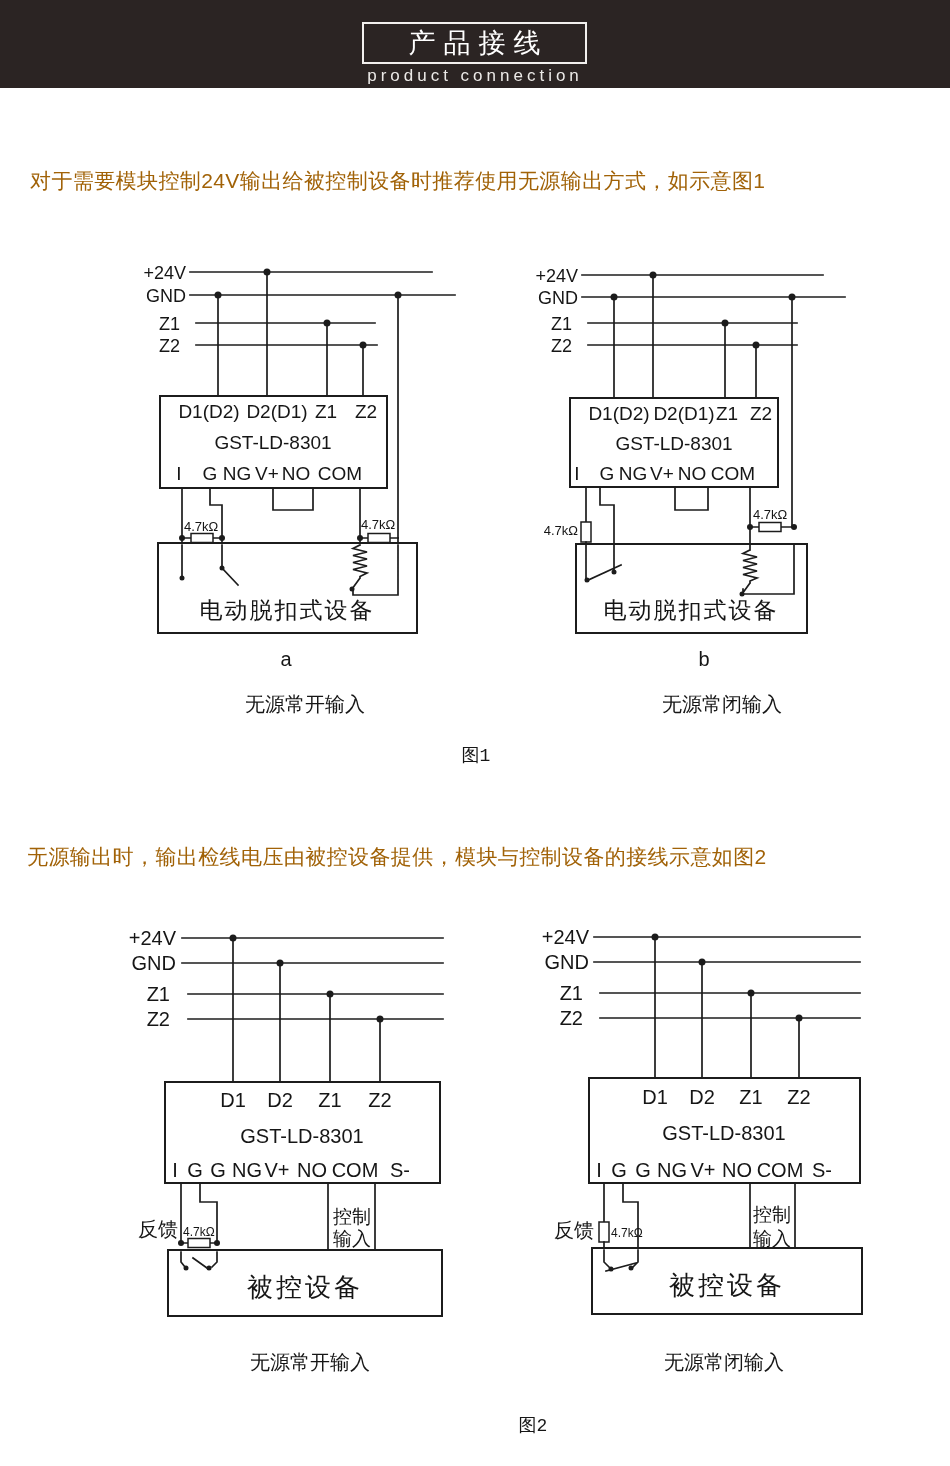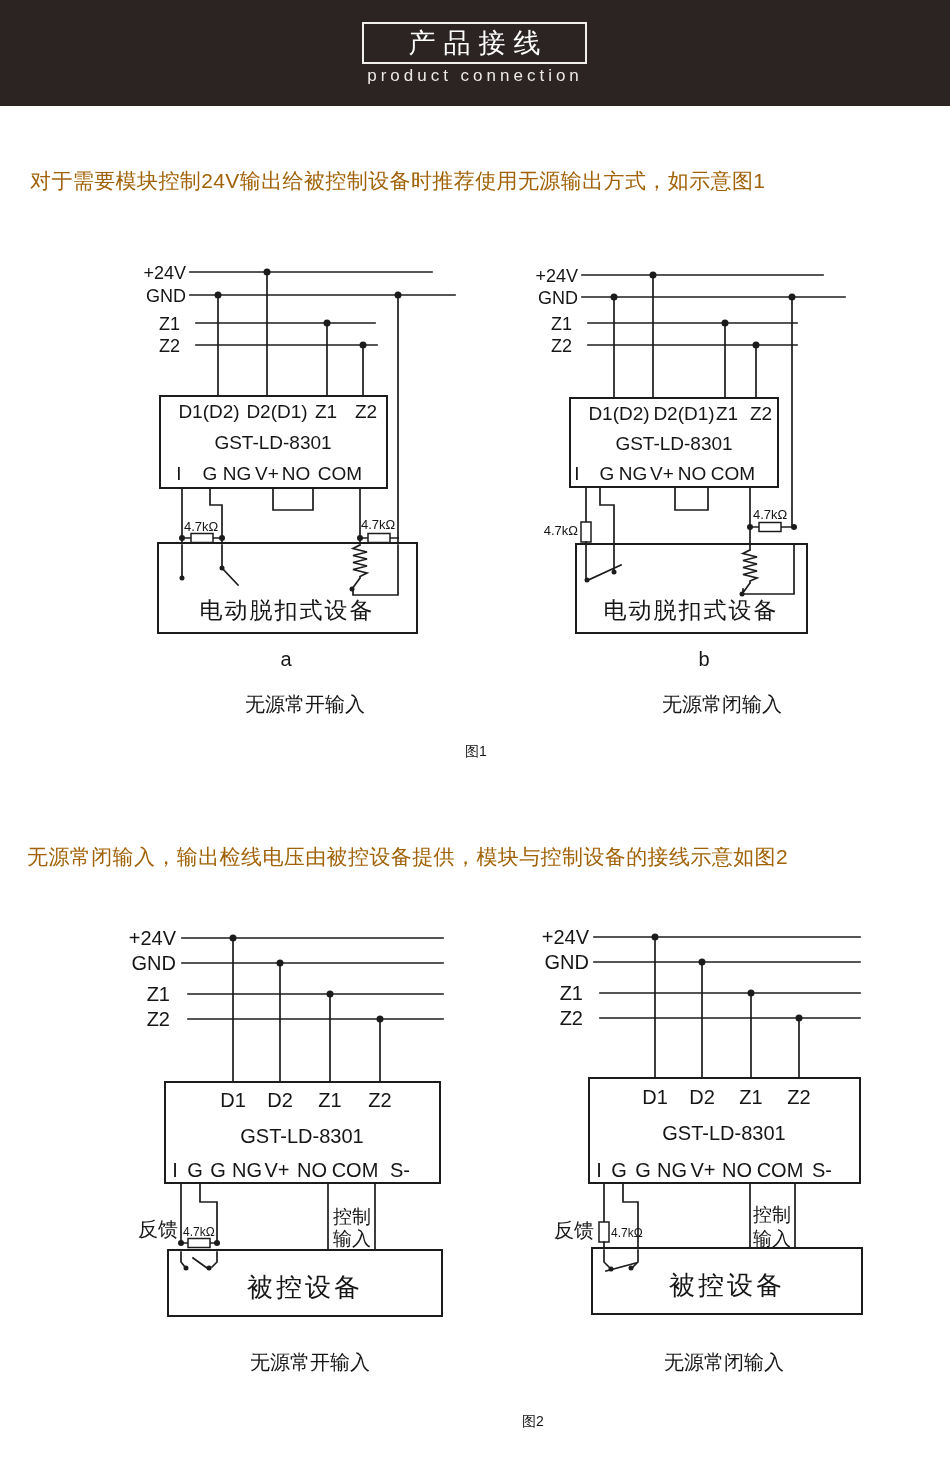--- a/index.html
+++ b/index.html
@@ -1,36 +1,36 @@
 <!DOCTYPE html>
 <html lang="zh"><head>
 <meta charset="utf-8">
 <style>
   html,body{margin:0;padding:0;}
   body{width:950px;height:1466px;background:#ffffff;position:relative;overflow:hidden;
        font-family:"Liberation Sans","DejaVu Sans",sans-serif;color:#141414;}
   .page{position:absolute;inset:0;}
   
-  .hdr{position:absolute;left:0;top:0;width:950px;height:106px;background:#2b2423;}
+  .hdr{position:absolute;left:0;top:0;width:950px;height:88px;background:#2b2423;}
   .hdr-box{position:absolute;left:362px;top:22px;width:221px;height:38px;
            border:2px solid #f2f0ee;display:flex;align-items:center;justify-content:center;}
   .hdr-title{font-size:27px;letter-spacing:8px;padding-left:8px;color:#ffffff;font-weight:300;}
   .hdr-sub{position:absolute;left:0;top:66px;width:100%;text-align:center;
            font-size:17px;letter-spacing:4px;color:#eceae8;font-weight:300;}
   
   .para{position:absolute;margin:0;font-size:21px;letter-spacing:0.4px;white-space:nowrap;color:#a16207;}
   #p1{left:30px;top:167px;}
   #p2{left:27px;top:843px;}
   
   svg.fig{position:absolute;left:0;display:block;}
   #fig1svg{top:250px;}
   #fig2svg{top:920px;}
   
   .cap{position:absolute;transform:translateX(-50%);white-space:nowrap;font-size:20px;color:#161616;}
-  .figno{font-size:14px;}
+  .figno{font-size:18px;font-family:Liberation Mono, monospace;}
   
   .w{fill:none;stroke:#1c1c1c;stroke-width:1.7;stroke-linecap:square;stroke-linejoin:miter;}
   .bx{fill:#ffffff;stroke:#1c1c1c;stroke-width:2;}
   .res{fill:#ffffff;stroke:#1c1c1c;stroke-width:1.5;}
   .dot{fill:#1c1c1c;stroke:none;}
   svg text{fill:#161616;}
   .mid{text-anchor:middle;}
   .end{text-anchor:end;}
   .t18{font-size:18px;}
   .t19{font-size:19px;}
@@ -46,21 +46,21 @@
 <div class="page">
 
   <div class="hdr">
     <div class="hdr-box">
       <span class="hdr-title">产品接线</span>
     </div>
     <div class="hdr-sub">product connection</div>
   </div>
 
   <p class="para" id="p1">对于需要模块控制24V输出给被控制设备时推荐使用无源输出方式，如示意图1</p>
-  <p class="para" id="p2">无源常闭输入，输出检线电压由被控设备提供，模块与控制设备的接线示意如图2</p>
+  <p class="para" id="p2">无源输出时，输出检线电压由被控设备提供，模块与控制设备的接线示意如图2</p>
 
   <svg id="fig1svg" class="fig" width="950" height="400" viewBox="0 250 950 400">
 
     <g>
       <g>
         <path class="w" d="M190 272 H432"></path>
         <path class="w" d="M190 295 H455"></path>
         <path class="w" d="M196 323 H375"></path>
         <path class="w" d="M196 345 H377"></path>
         <circle class="dot" cx="218" cy="295" r="3.5"></circle>

